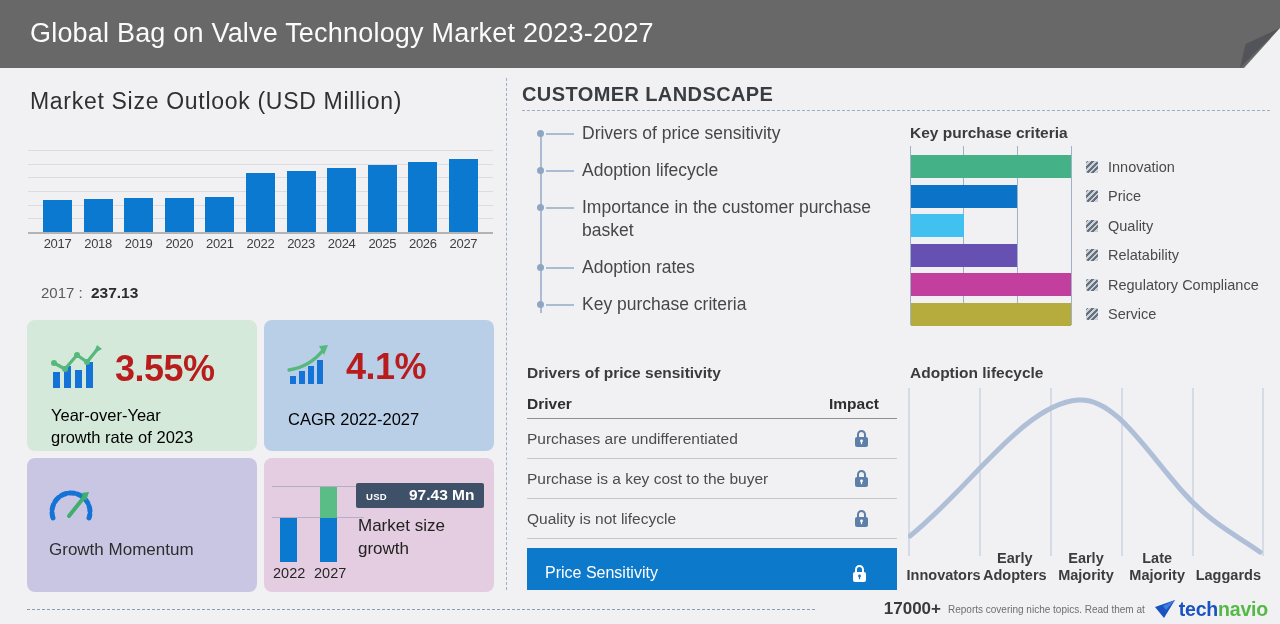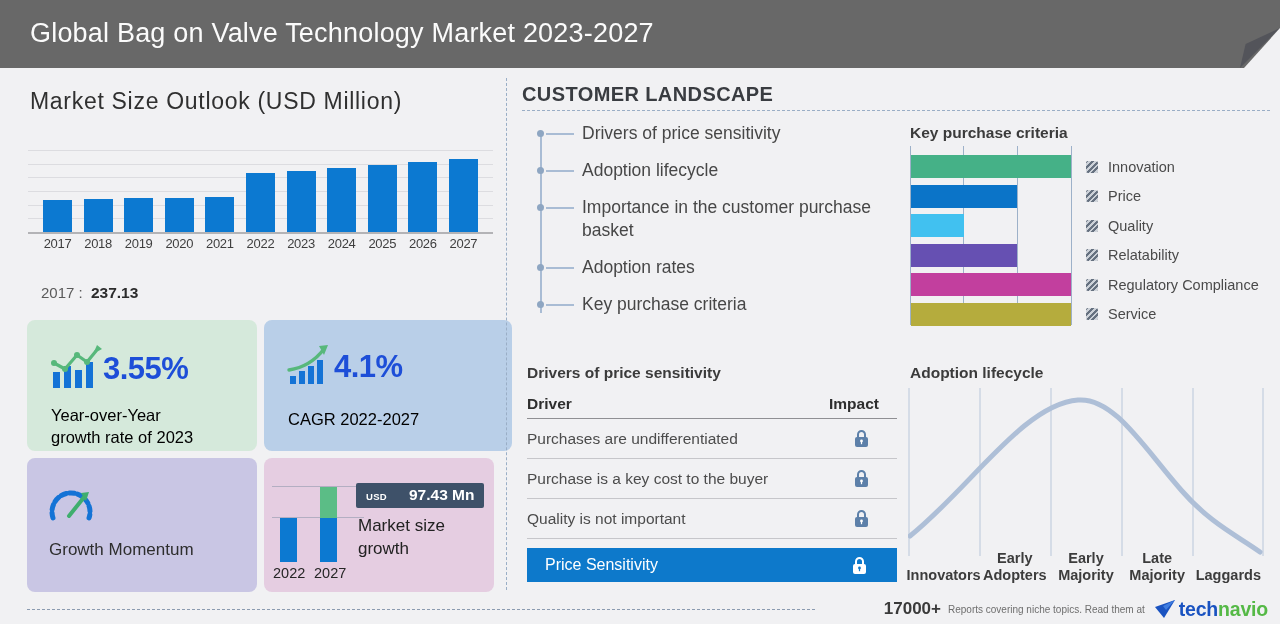--- a/index.html
+++ b/index.html
@@ -23,25 +23,25 @@
   .ms-labels{position:relative;width:100%;height:22px;display:flex;justify-content:space-between;padding:0 15px;box-sizing:border-box;margin-top:4px;}
   .ms-label{width:29px;text-align:center;font-size:13px;color:#3e3e3e;white-space:nowrap;letter-spacing:-.3px;}
 
   .ms-note{position:absolute;left:41px;top:284px;font-size:15px;color:#5a5a5a;}
   .ms-note b{color:#2c2c2c;font-size:15.5px;margin-left:4px;}
 
   
   .cards{position:absolute;left:27px;top:320px;}
   .card{position:absolute;border-radius:8px;}
   .card-yoy{left:0;top:0;width:230px;height:131px;}
-  .card-cagr{left:237px;top:0;width:248px;height:131px;}
+  .card-cagr{left:237px;top:0;width:230px;height:131px;}
   .card-mom{left:0;top:138px;width:230px;height:134px;}
   .card-grow{left:237px;top:138px;width:230px;height:134px;}
   .big-row{position:absolute;left:22px;top:24px;display:flex;align-items:center;}
-  .big-num{font-size:31px;font-weight:700;color:#1d4ed8;letter-spacing:-.5px;}
+  .big-num{font-size:36px;font-weight:700;color:#b91c1c;margin-left:12px;letter-spacing:-.5px;}
   .card-desc{position:absolute;left:24px;top:84px;font-size:16.5px;color:#000000;line-height:22px;}
   .mom-row{position:absolute;left:20px;top:26px;display:flex;align-items:center;}
   .mom-title{font-size:19.5px;font-weight:800;color:#111;margin-left:12px;letter-spacing:.4px;}
   .mom-label{position:absolute;left:22px;top:82px;font-size:17px;color:#2e2e2e;}
   .mg-grid{position:absolute;border-top:1px solid #b3aec2;width:92px;left:8px;}
   .mg-bar{position:absolute;width:17px;}
   .mg-year{position:absolute;top:107px;font-size:14.5px;color:#262626;}
   .mg-badge{position:absolute;left:92px;top:25px;background:#3e5169;color:#fff;padding:3px 10px 4px 10px;border-radius:2px;display:flex;align-items:baseline;white-space:nowrap;gap:16px;}
   .mg-badge .cur{font-size:9.5px;font-weight:700;margin-right:6px;letter-spacing:.3px;}
   .mg-badge .val{font-size:15.5px;font-weight:700;}
@@ -75,21 +75,21 @@
   .kpc-label{font-size:14.5px;color:#4a4a4a;white-space:nowrap;}
 
   
   .drv-title{left:527px;top:364px;}
   .drv-table{position:absolute;left:527px;top:390px;width:370px;}
   .drv-head{display:flex;justify-content:space-between;align-items:center;height:28px;border-bottom:1px solid #8f8f93;padding-right:18px;}
   .drv-head span{font-size:15.5px;font-weight:700;color:#2e2e2e;}
   .drv-row{display:flex;justify-content:space-between;align-items:center;height:39px;border-bottom:1px solid #c6c6ca;padding-right:28px;}
   .drv-label{font-size:15.5px;color:#4c4c4c;}
   .drv-lock{display:inline-flex;}
-  .drv-highlight{margin-top:9px;height:34px;display:flex;justify-content:space-between;align-items:center;padding:0 30px 0 18px;}
+  .drv-highlight{margin-top:9px;height:34px;display:flex;justify-content:space-between;align-items:center;padding:8px 30px 0 18px;}
   .drv-highlight .drv-label{color:#fff;font-size:16px;}
 
   
   .adp-title{left:910px;top:364px;}
   .adp-chart{position:absolute;left:908px;top:386px;width:356px;height:200px;}
   .adp-svg{position:absolute;left:0;top:0;}
   .adp-labels{position:absolute;left:0;bottom:2px;width:356px;display:flex;}
   .ad-label{width:71.2px;text-align:center;font-size:14.5px;font-weight:700;color:#3c3c3c;line-height:17px;white-space:pre-line;display:flex;align-items:flex-end;justify-content:center;}
 
   
@@ -313,21 +313,21 @@
           <span class="drv-lock">
             <svg width="15" height="19" viewBox="0 0 15 19">
   <path d="M4 8 V5.5 a3.5 3.5 0 0 1 7 0 V8" fill="none" stroke="#5d80a9" stroke-width="2"></path>
   <rect x="1" y="8" width="13" height="10" rx="2" fill="#5d80a9"></rect>
   <circle cx="7.5" cy="12" r="1.4" fill="#ffffff"></circle>
   <rect x="6.9" y="12" width="1.2" height="3.2" fill="#ffffff"></rect>
             </svg>
           </span>
         </div>
         <div class="drv-row">
-          <span class="drv-label">Quality is not important</span>
+          <span class="drv-label">Quality is not lifecycle</span>
           <span class="drv-lock">
             <svg width="15" height="19" viewBox="0 0 15 19">
   <path d="M4 8 V5.5 a3.5 3.5 0 0 1 7 0 V8" fill="none" stroke="#5d80a9" stroke-width="2"></path>
   <rect x="1" y="8" width="13" height="10" rx="2" fill="#5d80a9"></rect>
   <circle cx="7.5" cy="12" r="1.4" fill="#ffffff"></circle>
   <rect x="6.9" y="12" width="1.2" height="3.2" fill="#ffffff"></rect>
             </svg>
           </span>
         </div>
       </div>

